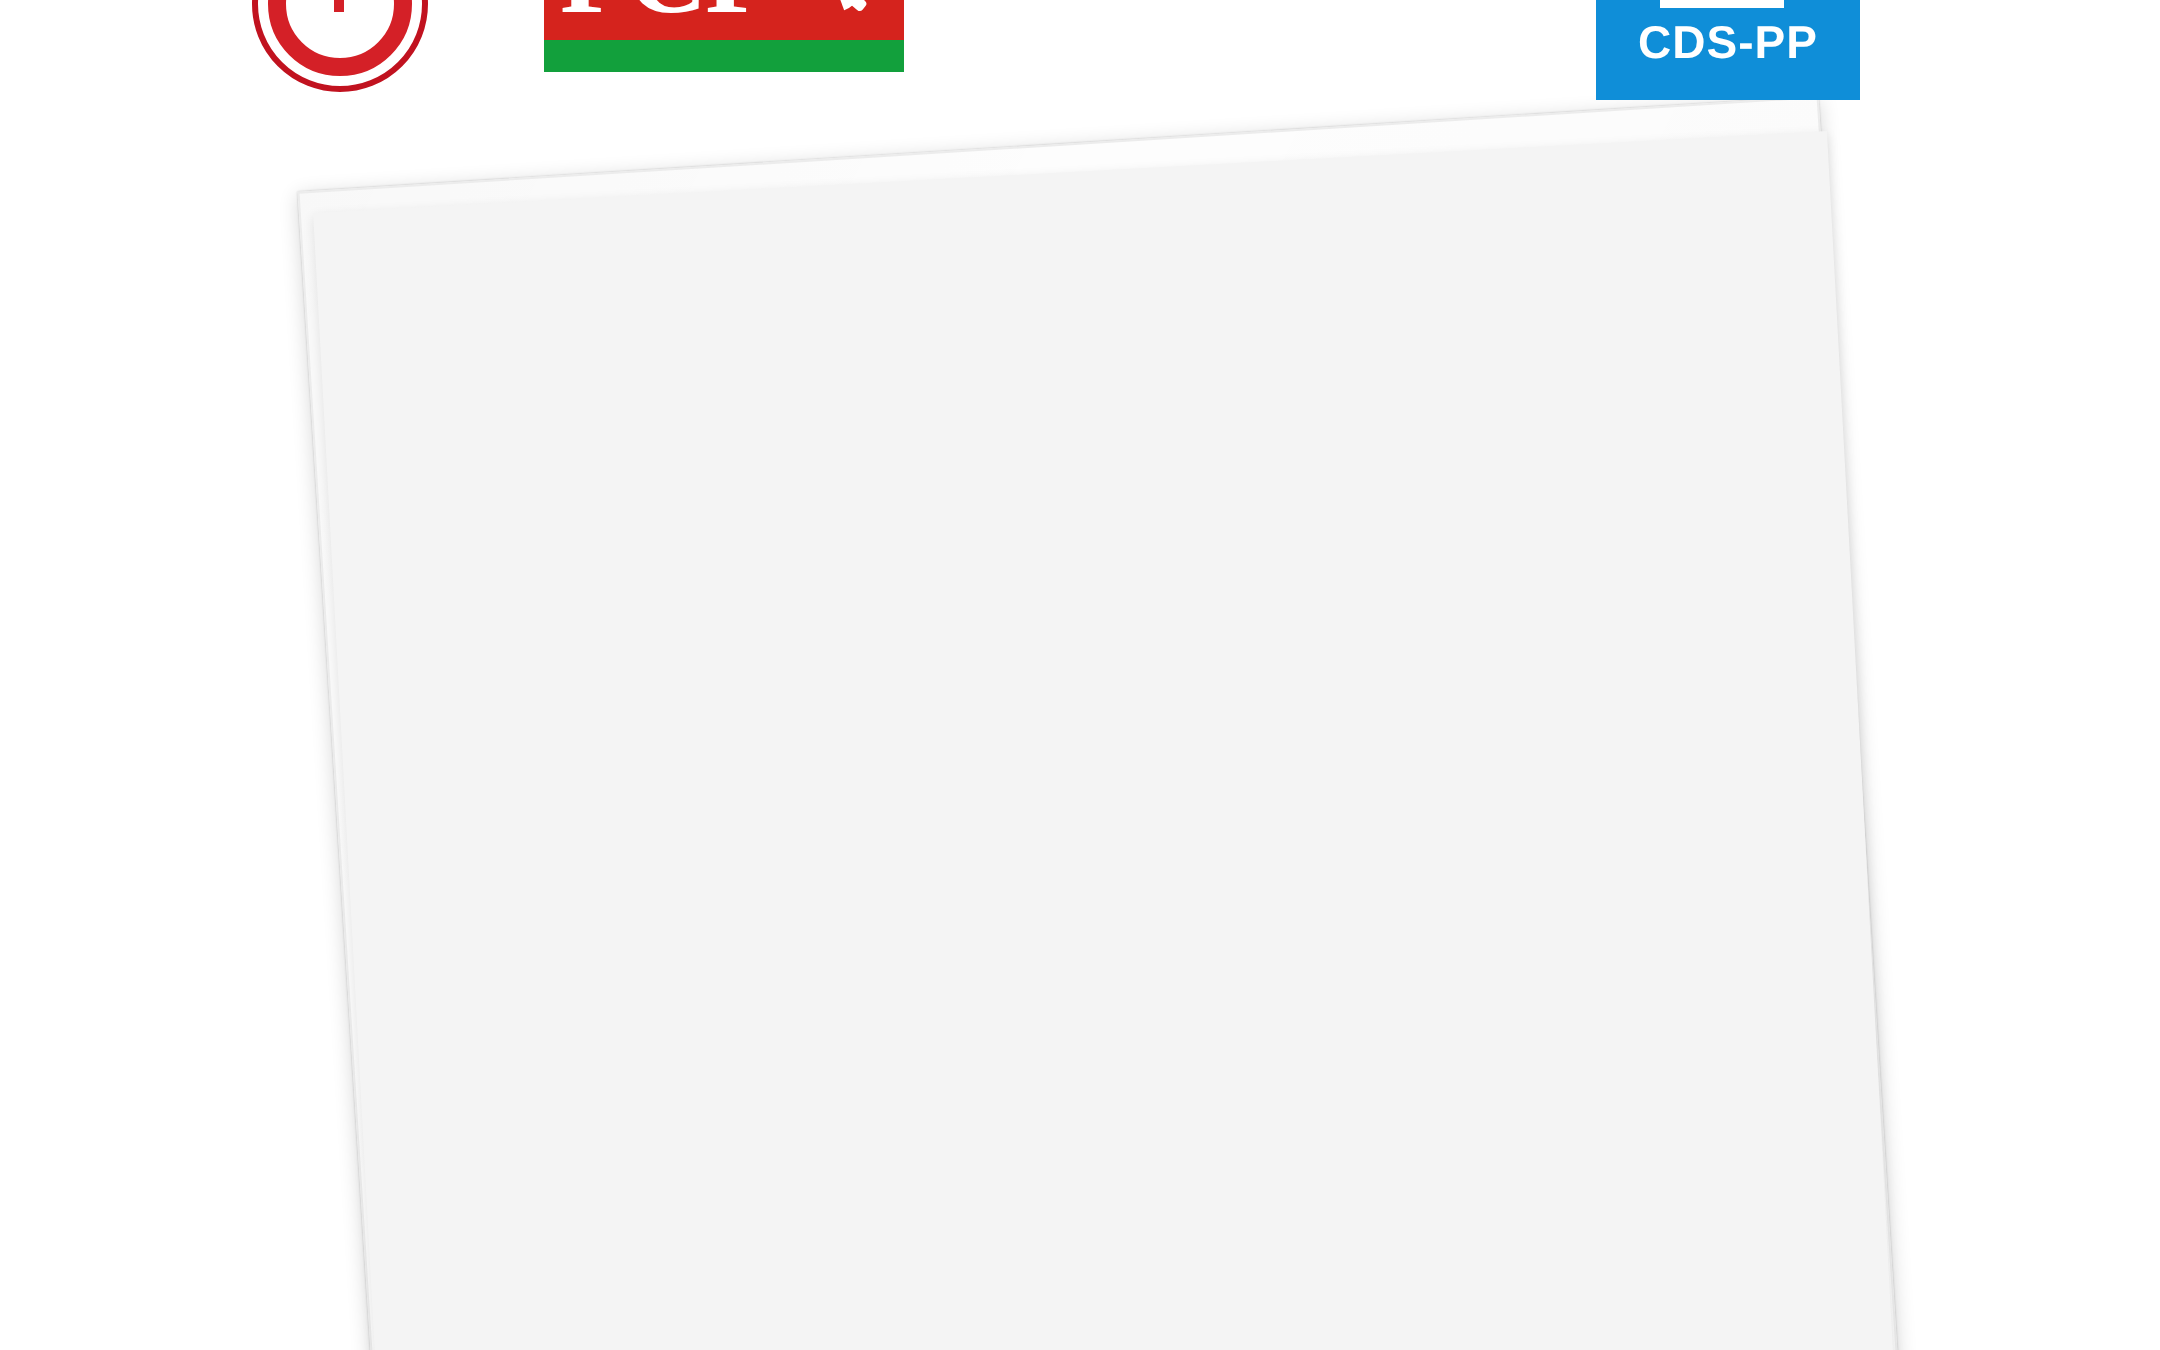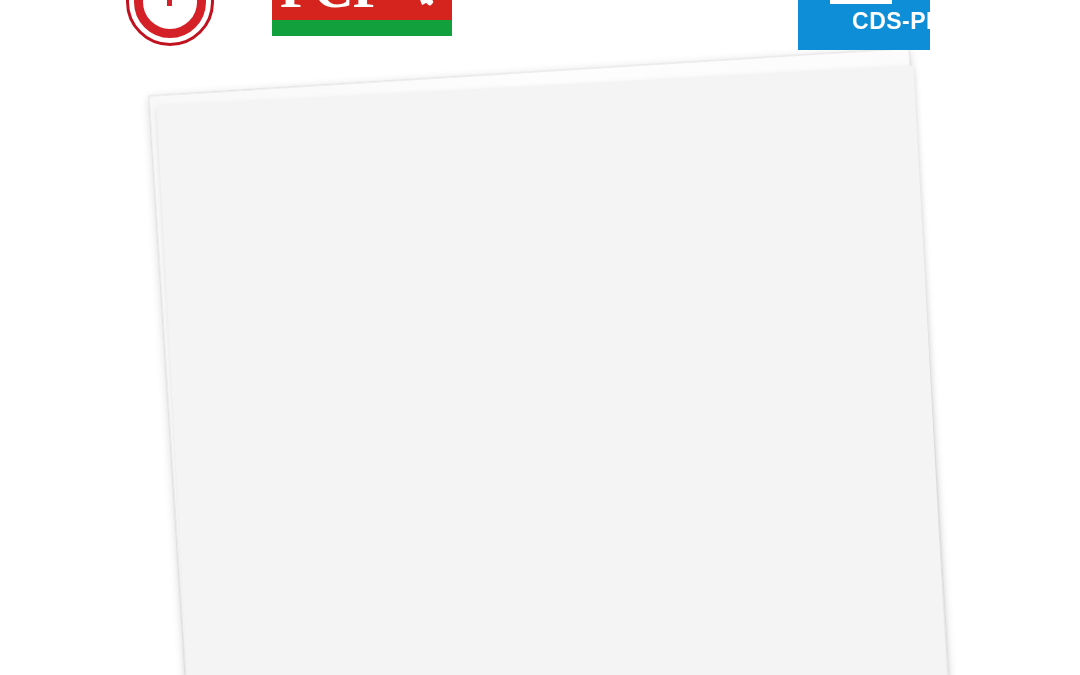--- a/index.html
+++ b/index.html
@@ -155,21 +155,20 @@
   }
   .logo-cds .cds-text {
     position: absolute;
     left: 0; top: 44px;
     width: 132px;
     text-align: center;
     color: #ffffff;
     font-weight: bold;
     font-size: 23px;
     letter-spacing: 0.5px;
-    margin-left: 33px;
   }
 
   
   .page-wrap {
     position: absolute;
     left: 0; top: 0;
     width: 1080px;
     height: 675px;
     overflow: hidden;
     z-index: 10;

